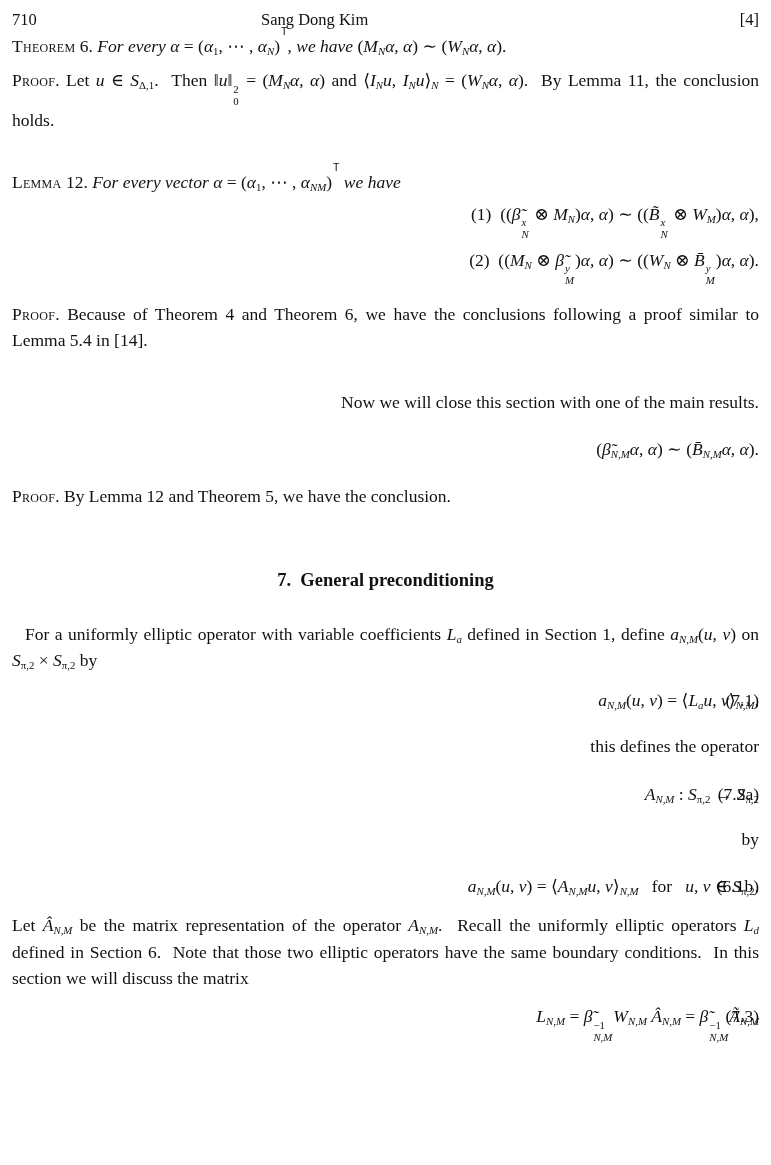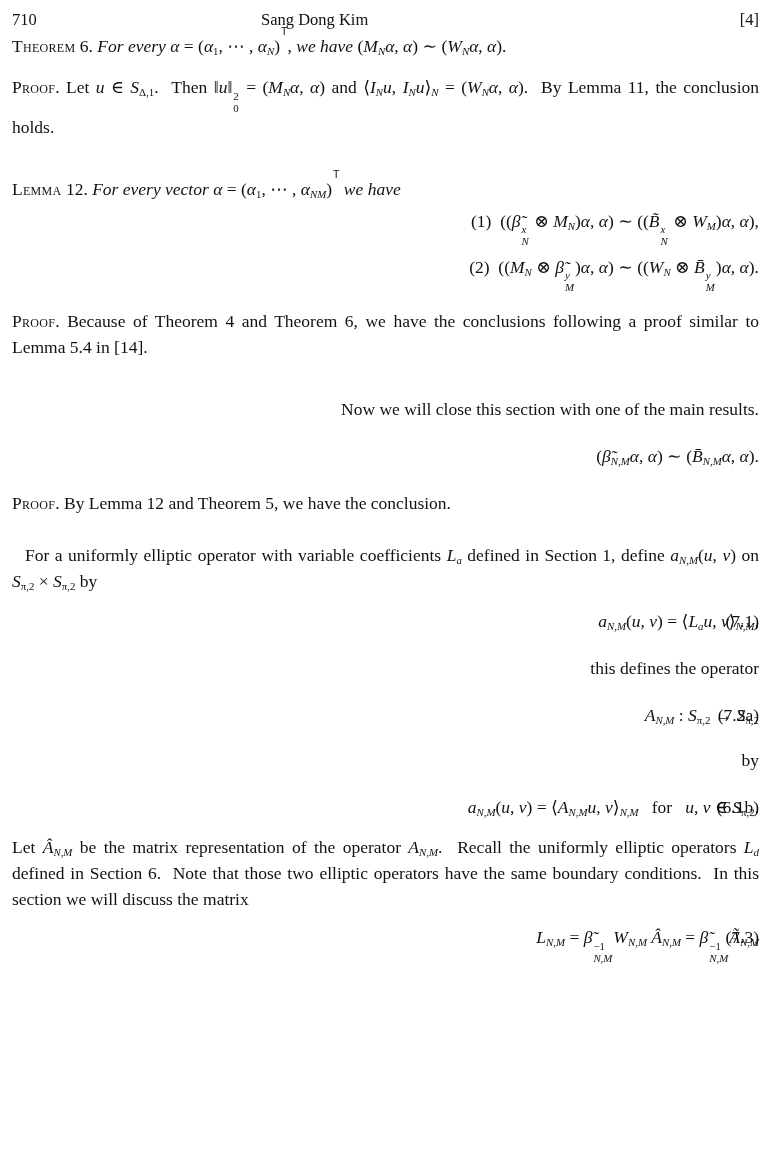--- a/index.html
+++ b/index.html
@@ -62,21 +62,21 @@
 <div class="page">
 
   <div class="pagehead">
     <span class="ph-left">710</span>
     <span class="ph-center">Sang Dong Kim</span>
     <span class="ph-right">[4]</span>
   </div>
 
   <div class="para" style=""><span class="sc">Theorem</span> 6. <i>For every α</i> = (<i>α</i><sub>1</sub>, ⋯ , <i>α<sub>N</sub></i>)<sup class="tr">T</sup>, <i>we have</i> (<i>M<sub>N</sub>α</i>, <i>α</i>) ∼ (<i>W<sub>N</sub>α</i>, <i>α</i>).</div>
 
-  <div class="para" style="margin-top:15px"><span class="sc">Proof</span>. Let <i>u</i> ∈ <i>S</i><sub>Δ,1</sub>.&nbsp; Then ‖<i>u</i>‖<span class="ss">
+  <div class="para" style="margin-top:8px"><span class="sc">Proof</span>. Let <i>u</i> ∈ <i>S</i><sub>Δ,1</sub>.&nbsp; Then ‖<i>u</i>‖<span class="ss">
         <span class="up">2</span>
         <span class="dn">0</span>
       </span> = (<i>M<sub>N</sub>α</i>, <i>α</i>) and ⟨<i>I<sub>N</sub>u</i>, <i>I<sub>N</sub>u</i>⟩<sub><i>N</i></sub> = (<i>W<sub>N</sub>α</i>, <i>α</i>).&nbsp; By Lemma 11, the conclusion holds.</div>
 
   <div class="para" style="margin-top:36px"><span class="sc">Lemma</span> 12. <i>For every vector α</i> = (<i>α</i><sub>1</sub>, ⋯ , <i>α<sub>NM</sub></i>)<sup class="tr">T</sup> <i>we have</i></div>
 
   <div class="line" style="margin-top:5px">(1)&nbsp;&nbsp;((<i>β̃</i><span class="ss">
         <span class="up"><i>x</i></span>
         <span class="dn"><i>N</i></span>
       </span> ⊗ <i>M<sub>N</sub></i>)<i>α</i>, <i>α</i>) ∼ ((<i>B̃</i><span class="ss">
@@ -96,20 +96,21 @@
 
   <div class="line" style="margin-top:36px">Now we will close this section with one of the main results.</div>
 
 
   <div class="display" style="margin-top:21px">
     <span class="eqbody">(<i>β̃<sub>N,M</sub>α</i>, <i>α</i>) ∼ (<i>B̄<sub>N,M</sub>α</i>, <i>α</i>).</span>
   </div>
 
   <div class="para" style="margin-top:20px"><span class="sc">Proof</span>. By Lemma 12 and Theorem 5, we have the conclusion.</div>
 
+  <div class="heading" style="margin-top:58px">7.&nbsp; General preconditioning</div>
 
   <div class="para indent" style="margin-top:26px">For a uniformly elliptic operator with variable coefficients <i>L<sub>a</sub></i> defined in Section 1, define <i>a<sub>N,M</sub></i>(<i>u</i>, <i>v</i>) on <i>S</i><sub>π,2</sub> × <i>S</i><sub>π,2</sub> by</div>
 
   <div class="display" style="margin-top:14px">
     <span class="eqbody"><i>a<sub>N,M</sub></i>(<i>u</i>, <i>v</i>) = ⟨<i>L<sub>a</sub>u</i>, <i>v</i>⟩<sub><i>N,M</i></sub>,</span>
     <span class="eqnum">(7.1)</span>
   </div>
 
   <div class="line" style="margin-top:20px">this defines the operator</div>
 

